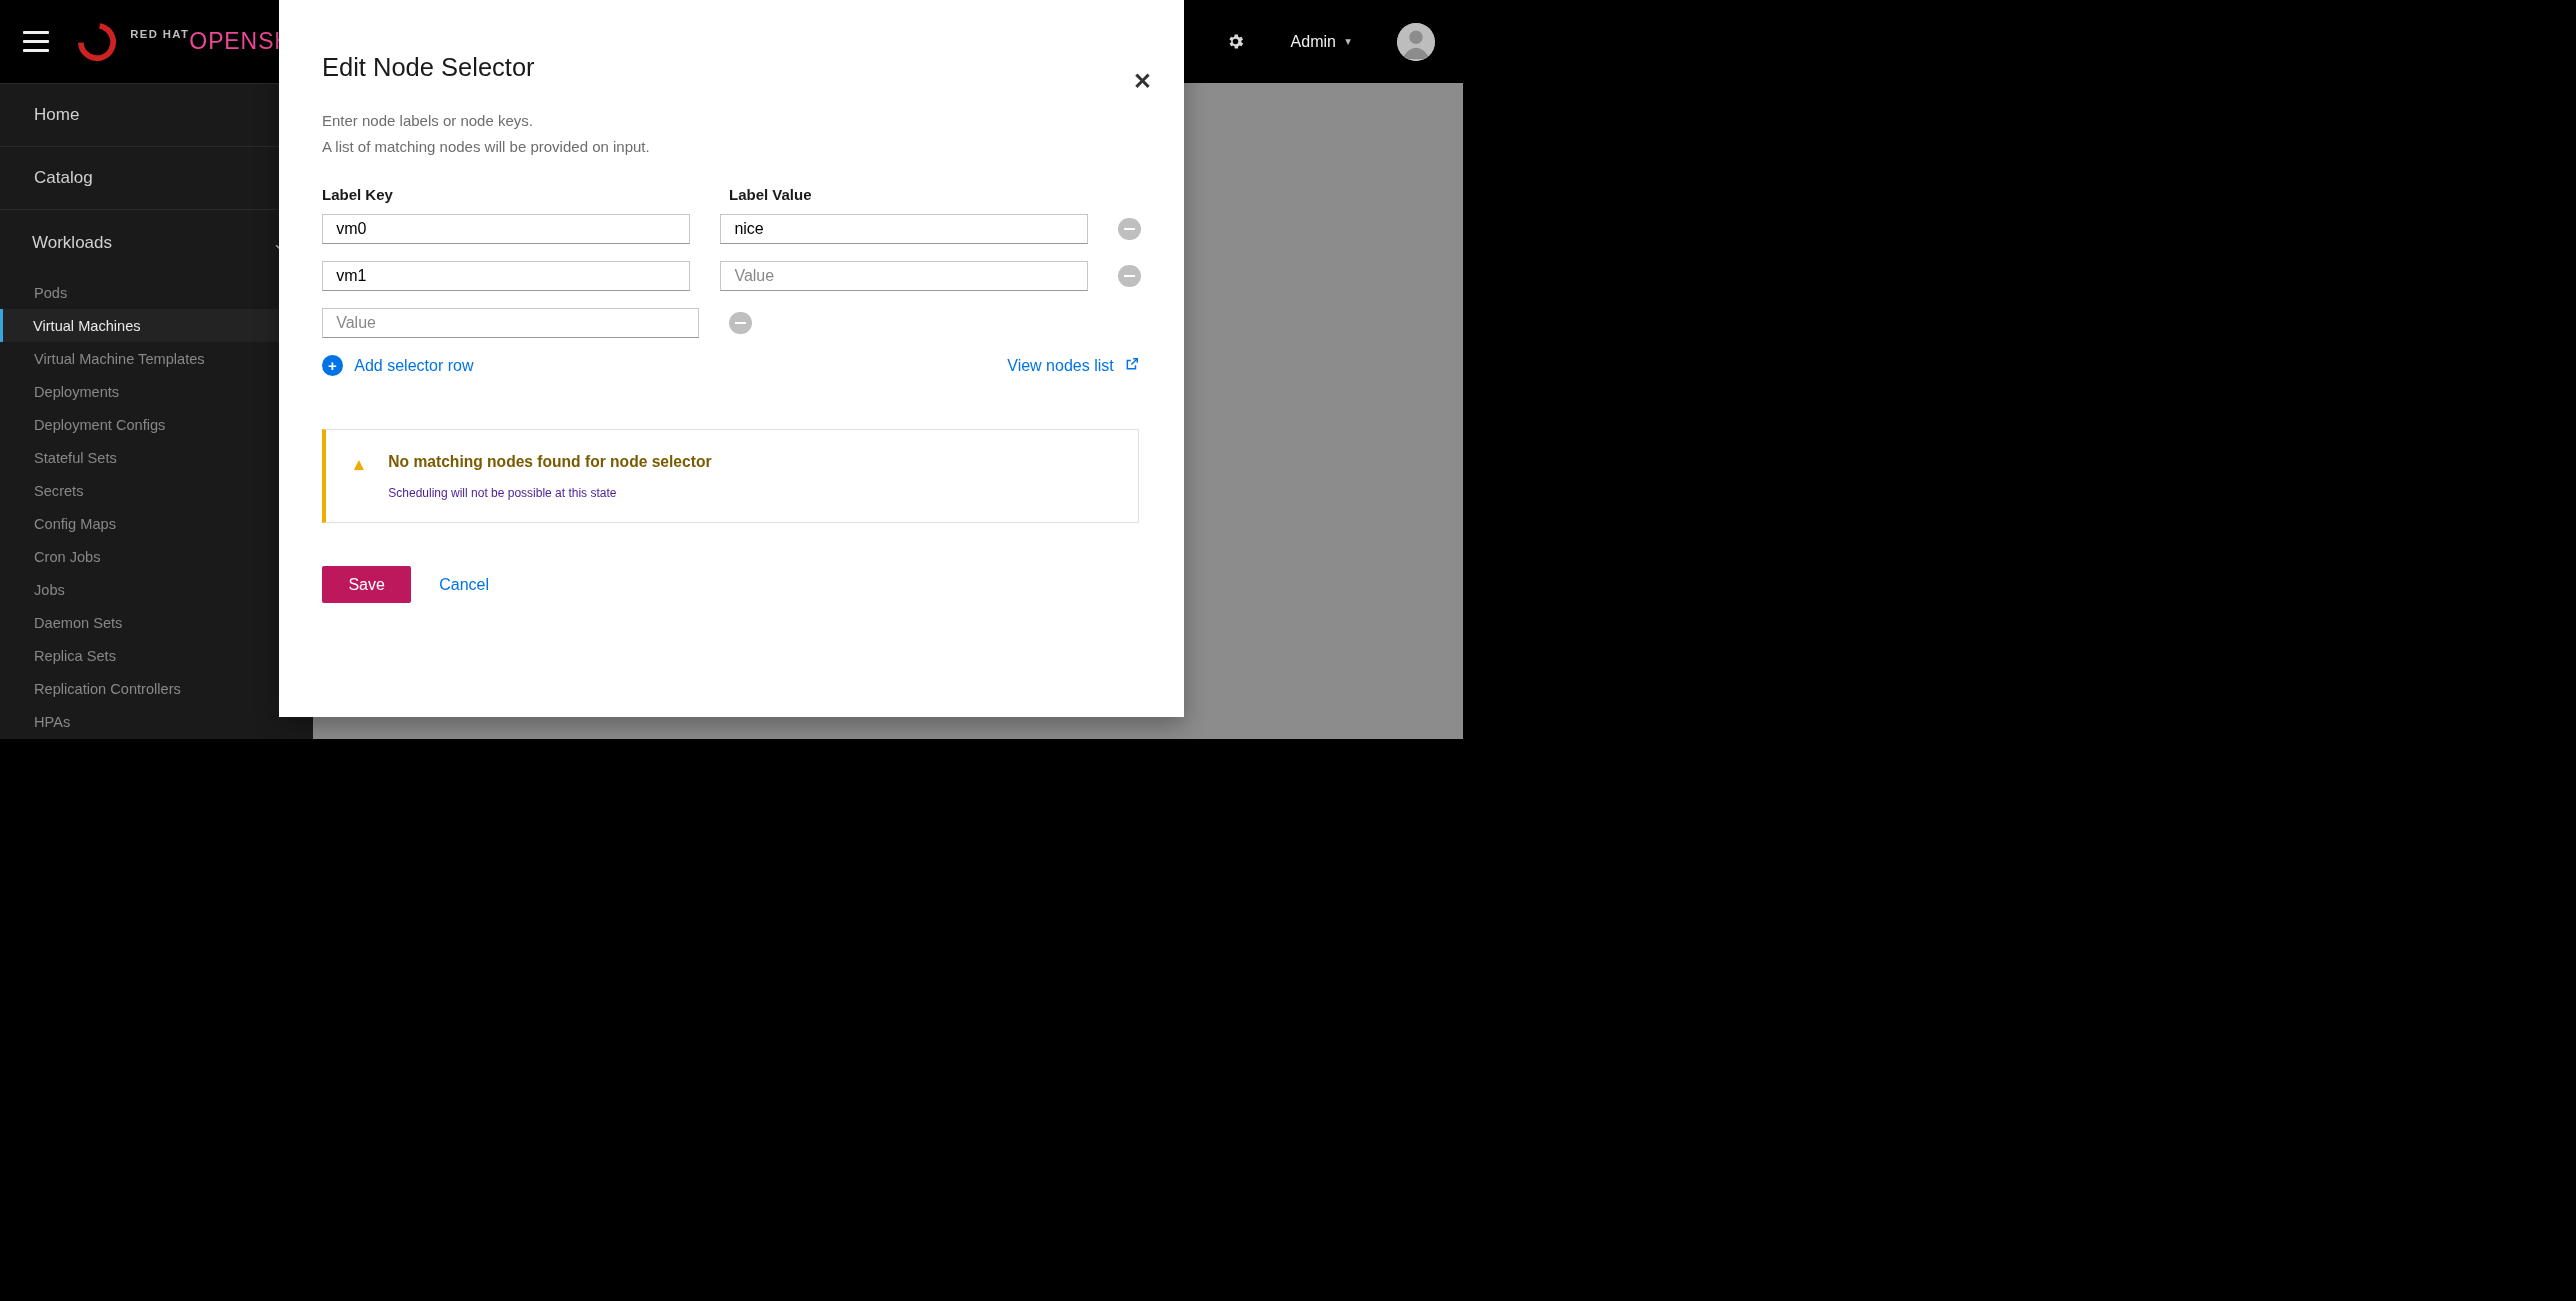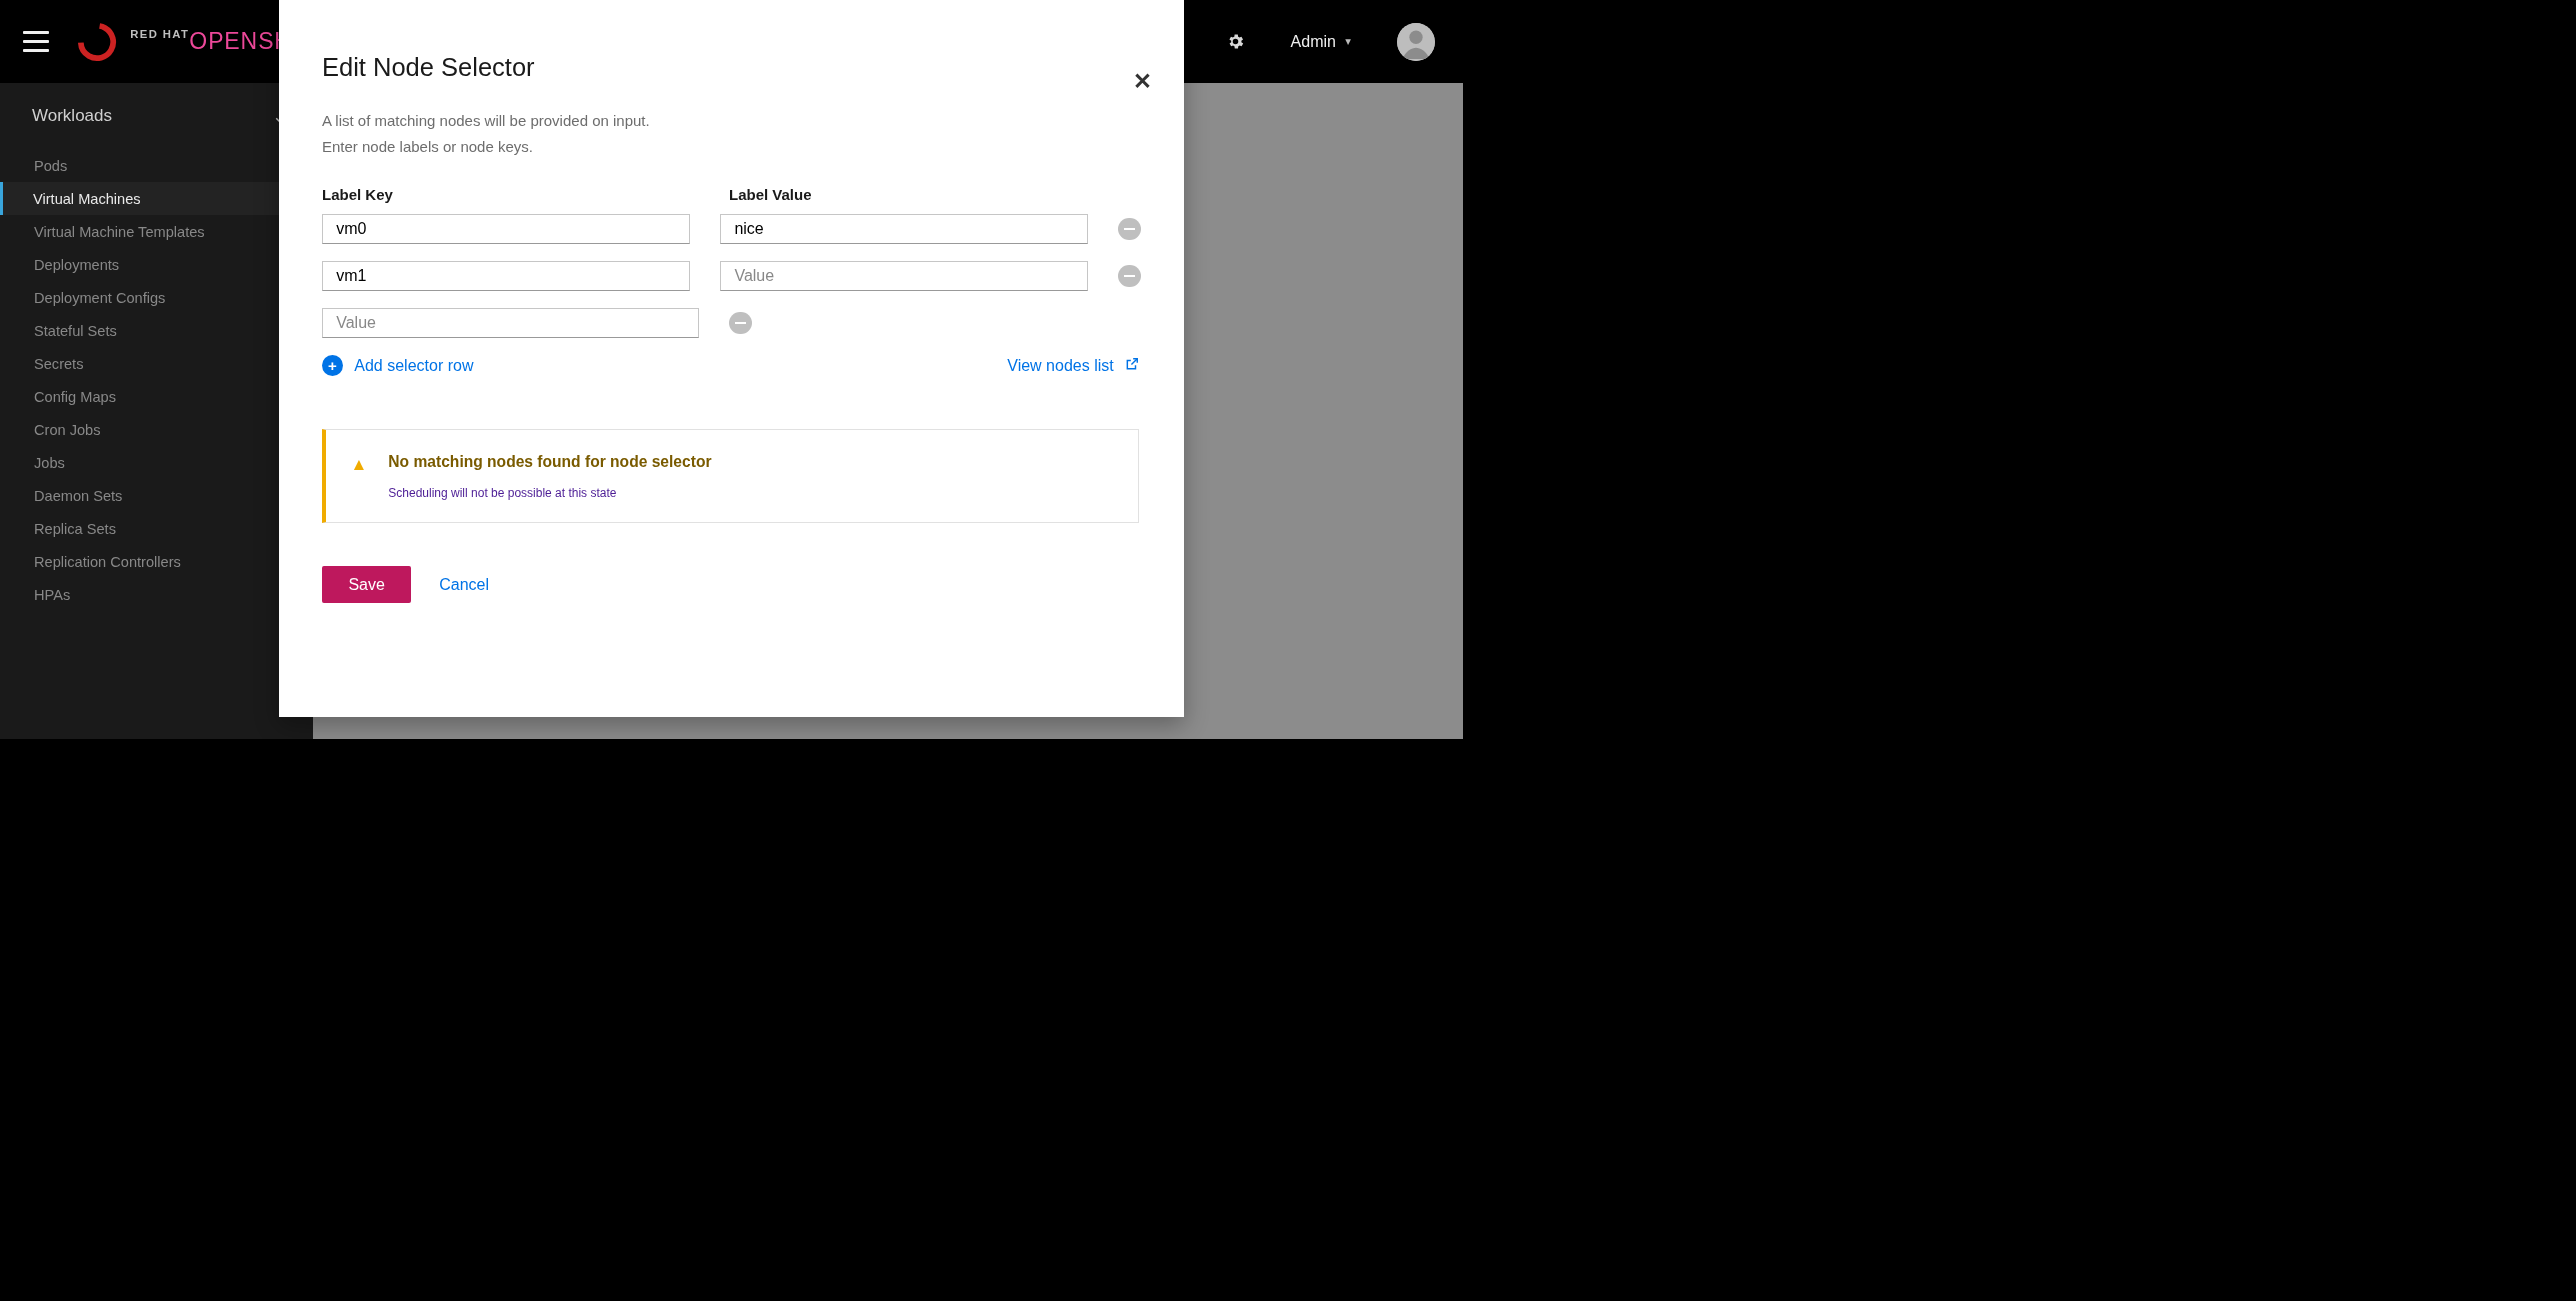--- a/index.html
+++ b/index.html
@@ -174,20 +174,24 @@
       <svg width="38" height="38" viewBox="0 0 40 40">
         <circle cx="20" cy="20" r="20" fill="#bdbdbd"></circle>
         <circle cx="20" cy="15" r="7" fill="#8c8c8c"></circle>
         <path d="M6 38c2-8 10-12 14-12s12 4 14 12z" fill="#8c8c8c"></path>
       </svg>
     </div>
   </div>
 </div>
 
 <div class="sidebar">
+  <div class="nav-section-top">
+    <div class="nav-top-item">Home</div>
+    <div class="nav-top-item">Catalog</div>
+  </div>
   <div class="nav-expand">
     <span>Workloads</span>
     <span style="color:#bbb;">⌄</span>
   </div>
   <div class="nav-children">
     <div class="nav-child">Pods</div>
     <div class="nav-child active">Virtual Machines</div>
     <div class="nav-child">Virtual Machine Templates</div>
     <div class="nav-child">Deployments</div>
     <div class="nav-child">Deployment Configs</div>
@@ -207,22 +211,22 @@
 <div class="scrim"></div>
 
 <div class="modal">
   <div class="modal-close">
     <span>✕</span>
   </div>
 
   <h1 class="modal-title">Edit Node Selector</h1>
 
   <div class="modal-desc">
+    <div>Enter node labels or node keys.</div>
     <div>A list of matching nodes will be provided on input.</div>
-    <div>Enter node labels or node keys.</div>
   </div>
 
   <div class="label-row-headers">
     <div class="col-key">Label Key</div>
     <div class="col-val">Label Value</div>
   </div>
 
   <div class="selector-row">
     <input value="vm0" style="">
     <input value="nice" style="">

